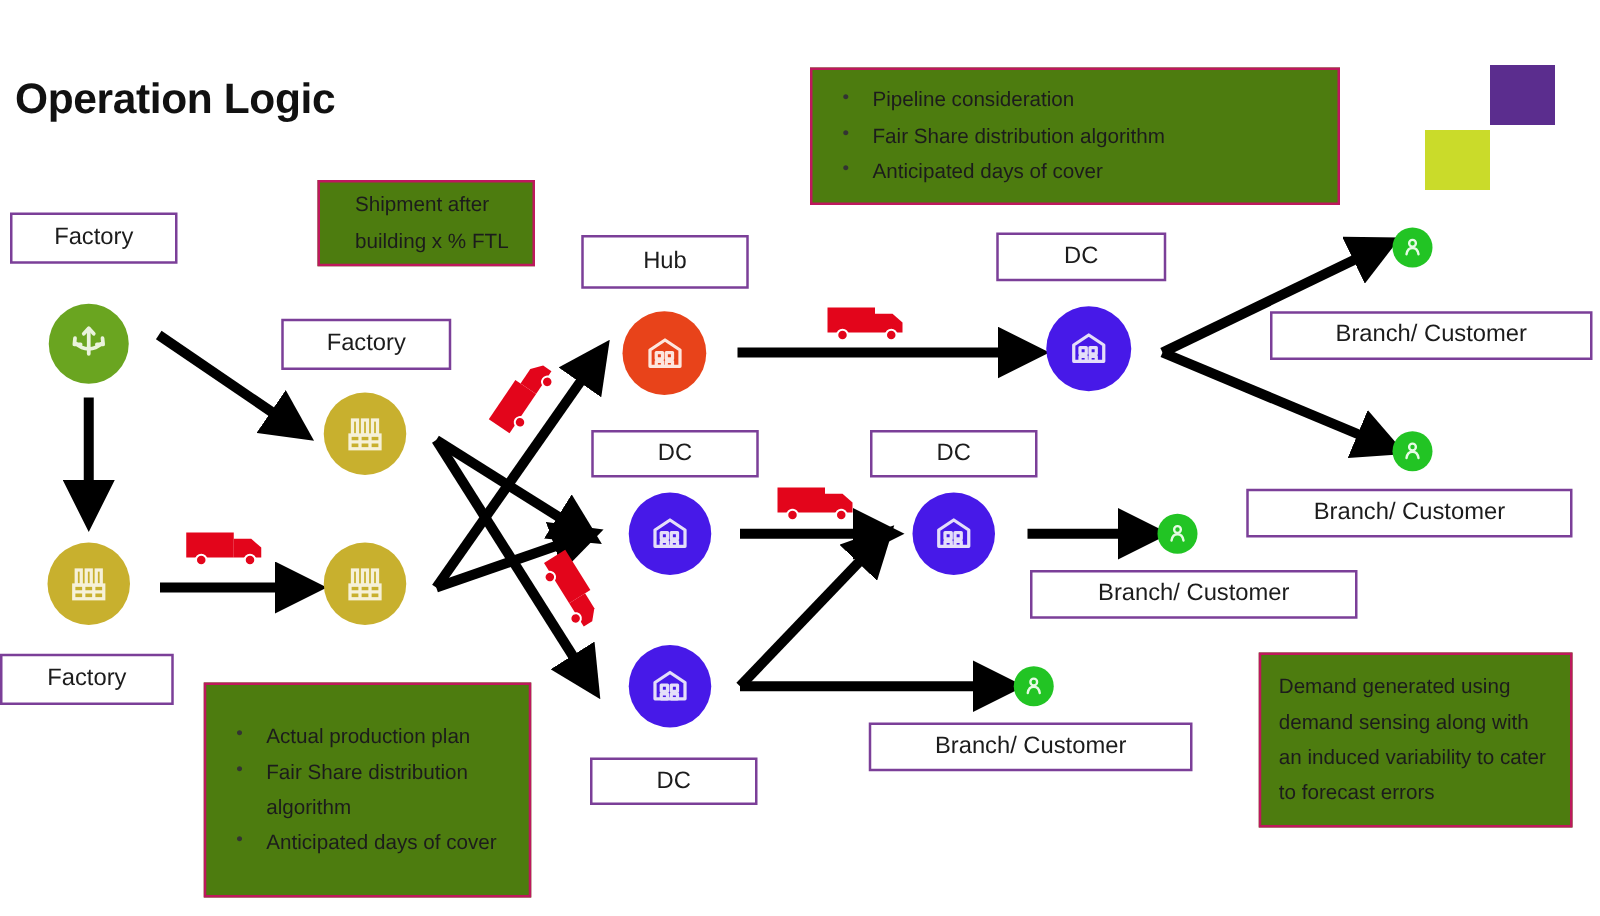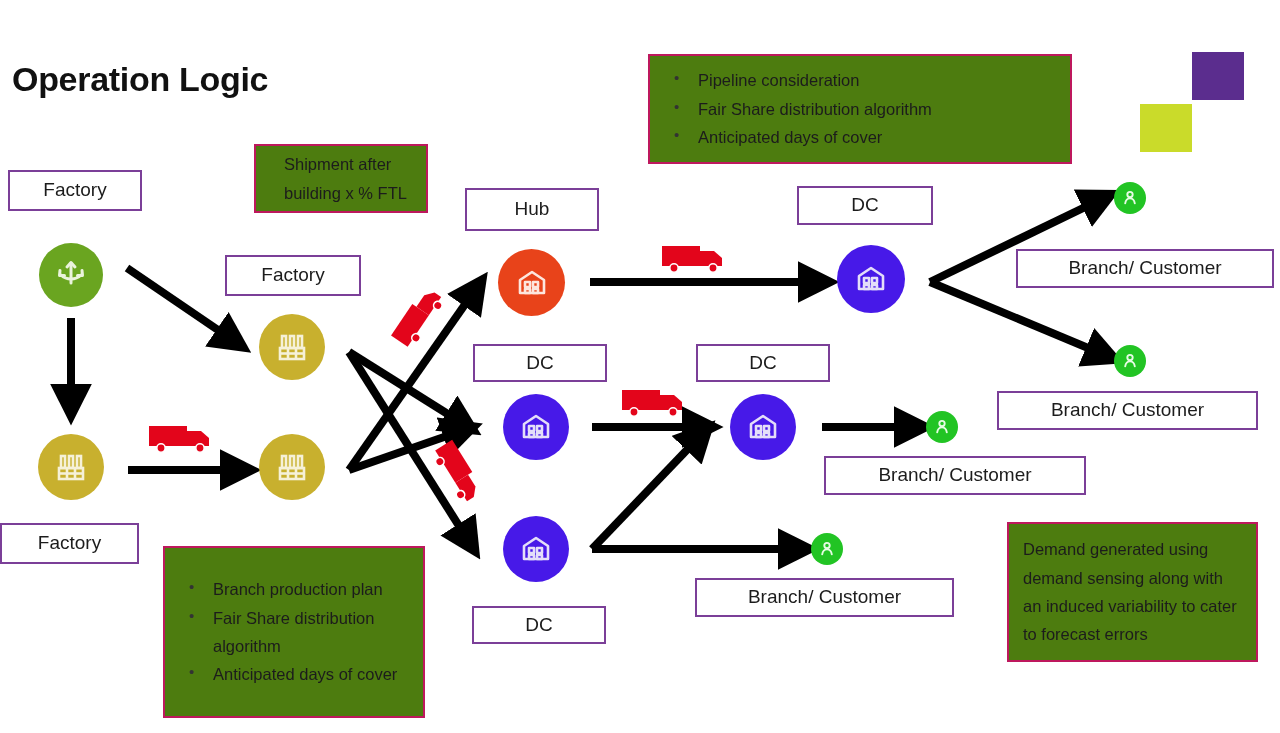--- a/index.html
+++ b/index.html
@@ -334,21 +334,21 @@
   <div class="callout" style="left:648px;top:54px;width:424px;height:110px;display:flex;align-items:center;">
     <ul>
       <li>Pipeline consideration</li>
       <li>Fair Share distribution algorithm</li>
       <li>Anticipated days of cover</li>
     </ul>
   </div>
 
   <div class="callout" style="left:163px;top:546px;width:262px;height:172px;display:flex;align-items:center;">
     <ul>
-      <li>Branch production plan</li>
+      <li>Actual production plan</li>
       <li>Fair Share distribution algorithm</li>
       <li>Anticipated days of cover</li>
     </ul>
   </div>
 
   <div class="callout" style="left:1007px;top:522px;width:251px;height:140px;display:flex;align-items:center;">
     <p>Demand generated using demand sensing along with an induced variability to cater to forecast errors</p>
   </div>
 
 </div>

